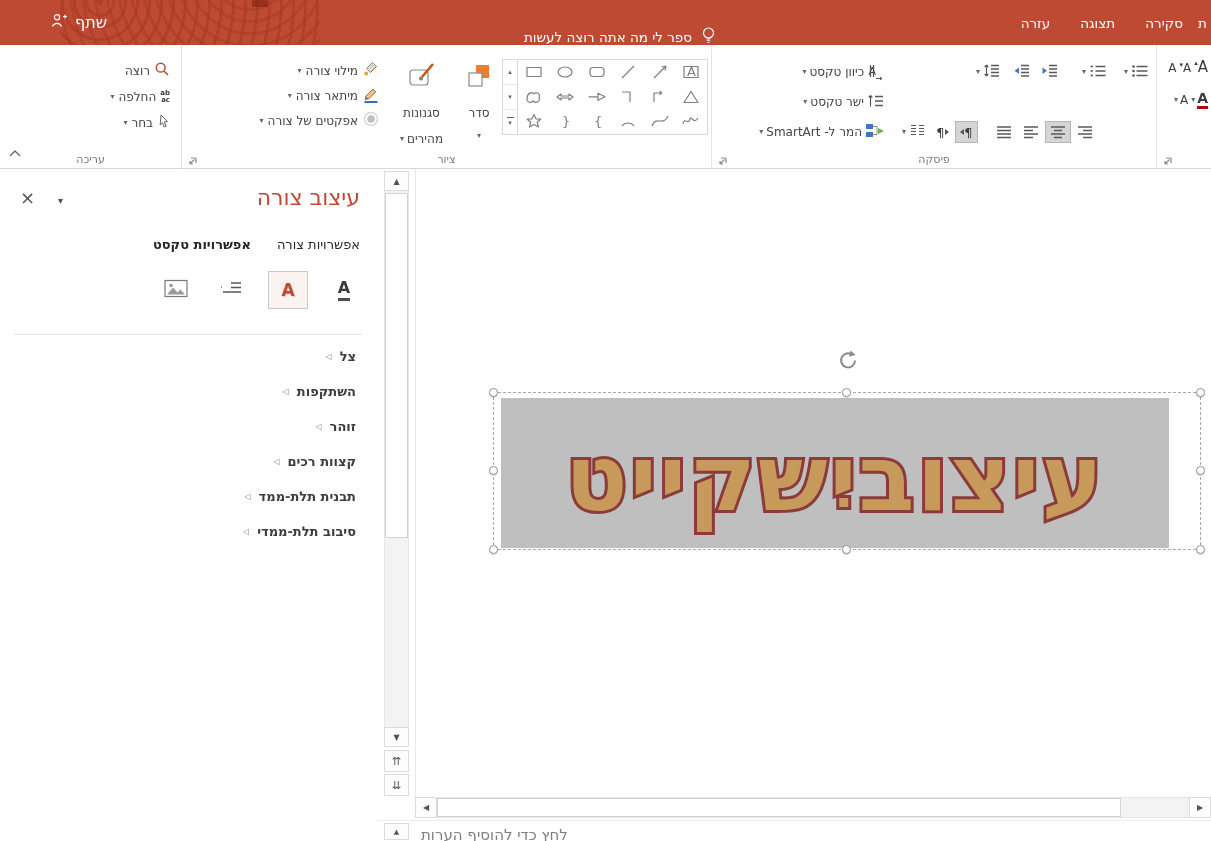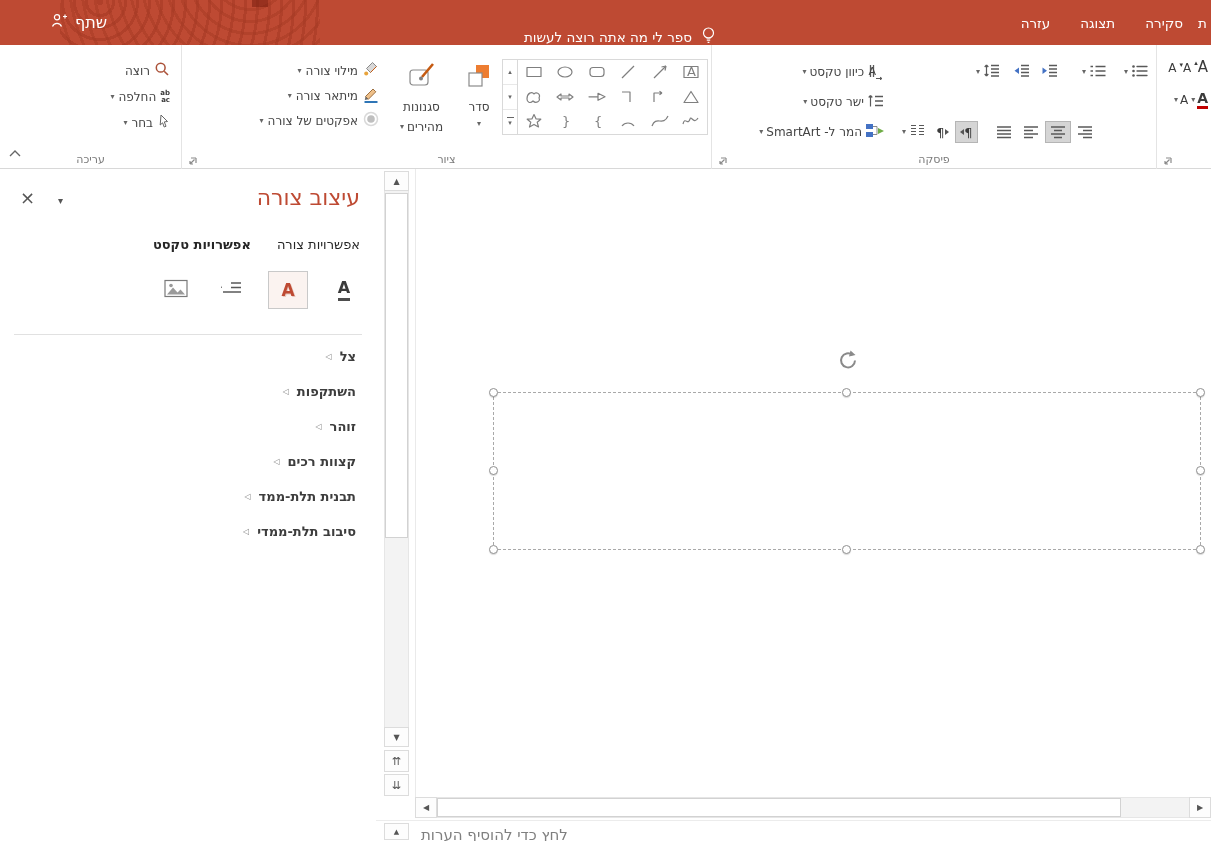--- a/index.html
+++ b/index.html
@@ -36,21 +36,21 @@
   .rbtn { display:flex; align-items:center; gap:4px; direction:rtl; font-size:12px; color:#444; height:23px; padding:0 4px; cursor:pointer; border:1px solid transparent; }
   .dd { font-size:8px; color:#666; line-height:1; }
   .ic { stroke:#595959; stroke-width:1.3; fill:none; stroke-linecap:round; stroke-linejoin:round; }
 
   #editing-rows { position:absolute; top:14px; right:6px; display:flex; flex-direction:column; gap:3px; }
   .abac { display:flex; flex-direction:column; font-size:7px; line-height:7px; color:#3B3B3B; font-weight:bold; }
   .abac i { font-style:normal; }
 
   
   #fx-stack { position:absolute; top:14px; left:3px; width:200px; display:flex; flex-direction:column; gap:2px; }
-  .bigbtn { position:absolute; top:12px; height:104px; display:flex; flex-direction:column; align-items:center; justify-content:flex-start; gap:6px; font-size:12px; color:#444; cursor:pointer; border:1px solid transparent; }
+  .bigbtn { position:absolute; top:12px; height:104px; display:flex; flex-direction:column; align-items:center; justify-content:flex-start; gap:12px; font-size:12px; color:#444; cursor:pointer; border:1px solid transparent; }
   #quickstyles { left:208px; width:63px; }
   #arrange { left:274px; width:46px; }
   .bigbtn .bigic { height:36px; display:flex; align-items:center; }
   #gallery { position:absolute; left:320px; top:14px; width:206px; height:76px; border:1px solid #D9D9D9; display:flex; background:#fff; }
   #gal-scroll { width:15px; border-right:1px solid #D9D9D9; display:flex; flex-direction:column; }
   .gal-btn { flex:1; display:flex; align-items:center; justify-content:center; font-size:7px; color:#666; border-bottom:1px solid #E8E8E8; cursor:pointer; flex-direction:column; }
   .gal-btn:last-child { border-bottom:none; }
   .gal-btn .bar { width:7px; height:1.5px; background:#666; margin-bottom:1px; }
   #gal-cells { flex:1; display:grid; grid-template-columns:repeat(6,1fr); grid-auto-rows:24.5px; align-items:center; justify-items:center; }
   .cell { width:100%; height:100%; display:flex; align-items:center; justify-content:center; cursor:pointer; }
@@ -626,20 +626,25 @@
   <div id="prevnext">
     <div class="pn-btn">
         <span>⇈</span>
       </div>
     <div class="pn-btn">
         <span>⇊</span>
       </div>
   </div>
 
   <div id="canvas">
+    <div id="wa-bg">
+      <svg width="668" height="150" viewBox="0 0 668 150">
+        <text x="334" y="112" text-anchor="middle" font-family="DejaVu Sans, sans-serif" font-size="92" font-weight="bold" fill="#C79A5B" stroke="#8C3A3A" stroke-width="6" paint-order="stroke" letter-spacing="2">עיצוביִשקייט</text>
+      </svg>
+    </div>
     <div id="wa-sel">
       <span class="handle h-tl"></span>
       <span class="handle h-tm"></span>
       <span class="handle h-tr"></span>
       <span class="handle h-ml"></span>
       <span class="handle h-mr"></span>
       <span class="handle h-bl"></span>
       <span class="handle h-bm"></span>
       <span class="handle h-br"></span>
       <span id="rotate">

